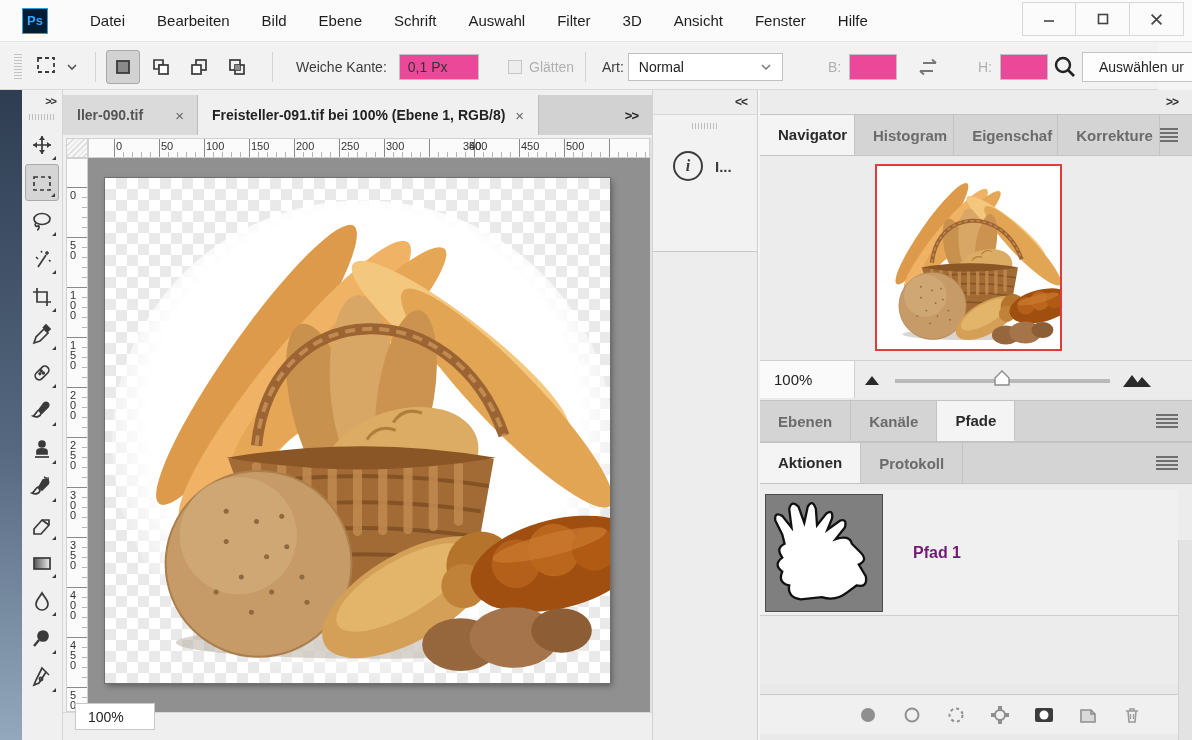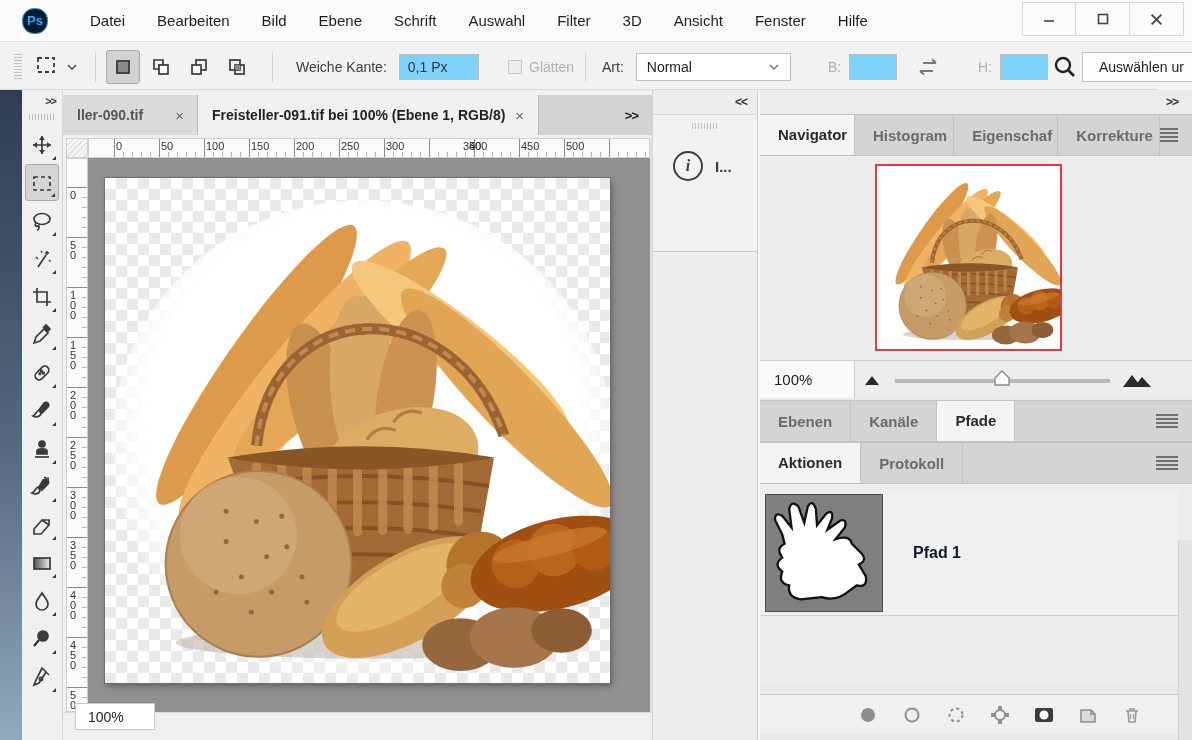--- a/index.html
+++ b/index.html
@@ -3,38 +3,38 @@
 <meta charset="utf-8">
 <style>
   * { margin:0; padding:0; box-sizing:border-box; }
   html,body { width:1192px; height:740px; overflow:hidden; background:#f5f5f5;
     font-family:"Liberation Sans", sans-serif; color:#222; -webkit-font-smoothing:antialiased; }
 
   
   #titlebar { position:absolute; left:0; top:0; width:1192px; height:42px; background:#fbfbfb;
     border-bottom:1px solid #e3e3e3; display:flex; align-items:center; }
   #ps-logo { width:26px; height:26px; margin-left:22px; background:#001d33; border:1px solid #2d9fd8;
-    border-radius:12px; color:#31a8ff; font-weight:bold; font-size:13px; display:flex;
+    border-radius:0; color:#31a8ff; font-weight:bold; font-size:13px; display:flex;
     align-items:center; justify-content:center; }
   #menu-row { display:flex; margin-left:28px; gap:4px; }
   .menu-item { padding:6px 14px; font-size:15px; color:#1d1d1d; cursor:default; }
   #win-controls { position:absolute; right:8px; top:2px; display:flex; height:34px; }
   .win-btn { width:54px; border:1px solid #d8d8d8; background:#fbfbfb; display:flex;
     align-items:center; justify-content:center; }
   .win-btn + .win-btn { border-left:none; }
 
   
   #optionsbar { position:absolute; left:0; top:43px; width:1158px; height:47px; background:#f2f2f2;
     border-bottom:1px solid #d9d9d9; }
   .ob { position:absolute; top:0; height:47px; display:flex; align-items:center; }
   .grip-v { width:8px; height:26px; background:repeating-linear-gradient(180deg,#c2c2c2 0 1px, transparent 1px 3px); }
   .sep-v { width:1px; height:30px; background:#d4d4d4; }
   .ob-label { font-size:14px; color:#3c3c3c; }
   .ob-label.dis { color:#b0b0b0; }
-  .ob-input { background:#7dd3fc; border:1px solid #c0c0c0; height:26px; font-size:14px;
+  .ob-input { background:#ec4899; border:1px solid #c0c0c0; height:26px; font-size:14px;
     font-family:"Liberation Sans",sans-serif; color:#333; padding:0 8px; }
   .mode-btn { width:34px; height:34px; display:flex; align-items:center; justify-content:center;
     border-radius:3px; margin-right:4px; }
   .mode-btn.active { background:#d2d2d2; border:1px solid #a8a8a8; }
   #select-mask-btn { background:#fdfdfd; border:1px solid #c4c4c4; height:30px; padding:0 16px;
     font-size:14px; color:#222; white-space:nowrap; }
   #ob-select { width:155px; height:28px; background:#fff; border:1px solid #c0c0c0; display:flex;
     align-items:center; justify-content:space-between; padding:0 10px; font-size:14px; }
   .checkbox { width:14px; height:14px; border:1px solid #c6c6c6; background:#ededed; margin-right:7px; }
 
@@ -130,21 +130,21 @@
   #nav-zoomrow { height:38px; background:#ececec; border-top:1px solid #d0d0d0; position:relative; }
   #nav-zoom-field { position:absolute; left:0; top:0; width:95px; height:37px; background:#fafafa;
     border-right:1px solid #cfcfcf; display:flex; align-items:center; padding-left:14px; font-size:15px; }
   #nav-slider-track { position:absolute; left:135px; top:18px; width:215px; height:4px; background:#b9b9b9; }
   #nav-slider-thumb { position:absolute; left:232px; top:8px; }
 
   #pfade-content { height:200px; background:#ececec; position:relative; }
   #path-row { position:absolute; left:0; top:6px; width:418px; height:126px; background:#f0f0f0;
     border-bottom:1px solid #cfcfcf; display:flex; align-items:center; }
   #path-thumb { width:118px; height:118px; margin-left:5px; background:#7f7f7f; border:1px solid #4c4c4c; }
-  #path-label { margin-left:30px; font-size:16px; font-weight:bold; color:#0f172a; }
+  #path-label { margin-left:30px; font-size:16px; font-weight:bold; color:#701a75; }
   #pfade-footer { position:absolute; left:0; top:604px; width:418px; height:40px; background:#f0f0f0;
     border-top:1px solid #c9c9c9; display:flex; align-items:center; justify-content:flex-end;
     gap:24px; padding-right:36px; }
   .ficon { width:20px; height:20px; display:flex; align-items:center; justify-content:center; }
   #dock-scrollstrip { position:absolute; right:0; top:450px; width:14px; height:290px; background:#e3e3e3;
     border-left:1px solid #d2d2d2; }
 </style>
 </head>
 <body>
 
@@ -302,21 +302,21 @@
     <span class="ob-label">Weiche Kante:</span>
     <input class="ob-input" style="width: 80px;" value="0,1 Px">
   </div>
   <div class="ob" style="left:508px;">
     <span class="checkbox"></span>
     <span class="ob-label dis">Glätten</span>
   </div>
   <div class="ob" style="left:585px;">
       <div class="sep-v"></div>
     </div>
-  <div class="ob" style="left:602px; gap:12px;">
+  <div class="ob" style="left:602px; gap:4px;">
     <span class="ob-label">Art:</span>
     <div id="ob-select">
       <span>Normal</span>
       <svg width="12" height="8" viewBox="0 0 12 8">
           <path d="M2 2l4 4 4-4" stroke="#777" stroke-width="1.5" fill="none"></path>
         </svg>
     </div>
   </div>
   <div class="ob" style="left:828px; gap:8px;">
     <span class="ob-label dis">B:</span>

